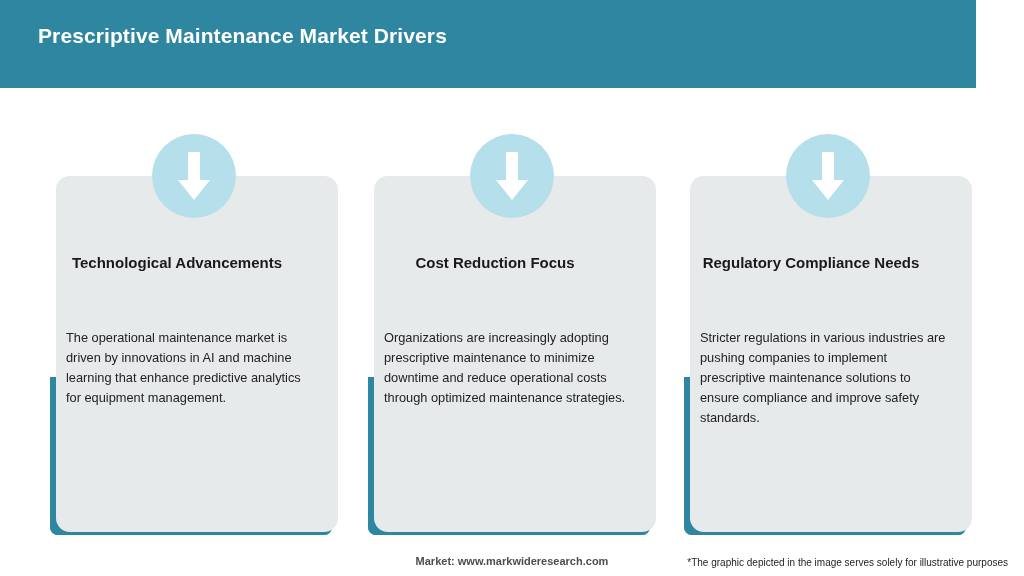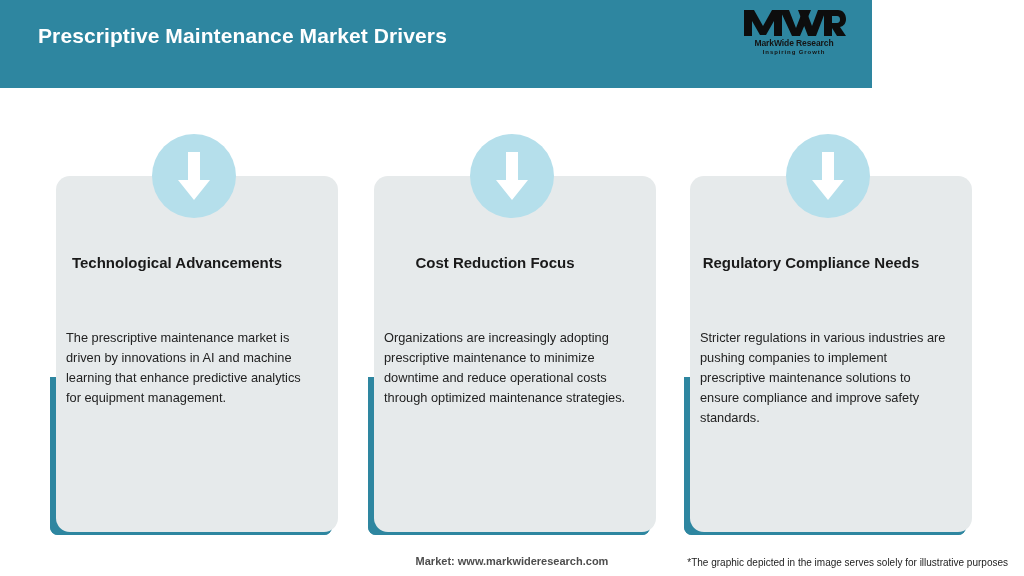--- a/index.html
+++ b/index.html
@@ -14,21 +14,21 @@
     font-family: "Liberation Sans", sans-serif;
     background: #ffffff;
     position: relative;
   }
 
   
   .header {
     position: absolute;
     left: 0;
     top: 0;
-    width: 872px;
+    width: 976px;
     height: 88px;
     background: #2e86a0;
   }
 
   .header-title {
     position: absolute;
     left: 38px;
     top: 24px;
     font-size: 21px;
     font-weight: bold;
@@ -175,51 +175,34 @@
     color: #1c1c1c;
     white-space: nowrap;
   }
 </style>
 </head>
 <body>
 
 <div class="header">
   <div class="header-title">Prescriptive Maintenance Market Drivers</div>
 
-  <div class="logo">
-    <span class="logo-mark">
-      <svg width="104" height="30" viewBox="0 0 104 30" aria-hidden="true">
-        <g fill="#0d0d0d">
-
-          <path d="M2 28 L2 2 L12 2 L21 18 L30 2 L40 2 L40 28 L32 28 L32 13 L24 27 L18 27 L10 13 L10 28 Z"></path>
-
-          <path d="M38 2 L47 2 L54 20 L61 2 L69 2 L58 28 L50 28 Z"></path>
-          <path d="M56 2 L64 2 L70 18 L76 2 L84 2 L74 28 L66 28 Z"></path>
-
-          <path d="M82 2 L96 2 C101 2 104 6 104 11 C104 15 102 18 98 19 L104 28 L95 28 L90 20 L90 28 L82 28 Z M90 8 L90 15 L95 15 C97 15 98 13.5 98 11.5 C98 9.5 97 8 95 8 Z"></path>
-        </g>
-      </svg>
-    </span>
-    <span class="logo-name">MarkWide Research</span>
-    <span class="logo-tag">Inspiring Growth</span>
-  </div>
 </div>
 
 <div class="cards">
 
   <div class="card-wrap c0">
     <div class="frame"></div>
     <div class="card"></div>
     <div class="icon-circle">
       <svg viewBox="0 0 40 54" aria-hidden="true">
         <path d="M14 2 L26 2 L26 30 L36 30 L20 50 L4 30 L14 30 Z" fill="#ffffff"></path>
       </svg>
     </div>
     <div class="card-title">Technological Advancements</div>
-    <div class="card-body">The prescriptive maintenance market is driven by innovations in AI and machine learning that enhance predictive analytics for equipment management.</div>
+    <div class="card-body">The operational maintenance market is driven by innovations in AI and machine learning that enhance predictive analytics for equipment management.</div>
   </div>
 
   <div class="card-wrap c2">
     <div class="frame"></div>
     <div class="card"></div>
     <div class="icon-circle">
       <svg viewBox="0 0 40 54" aria-hidden="true">
         <path d="M14 2 L26 2 L26 30 L36 30 L20 50 L4 30 L14 30 Z" fill="#ffffff"></path>
       </svg>
     </div>

